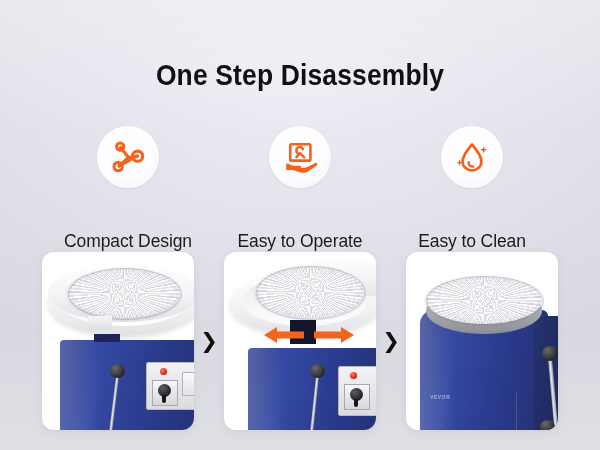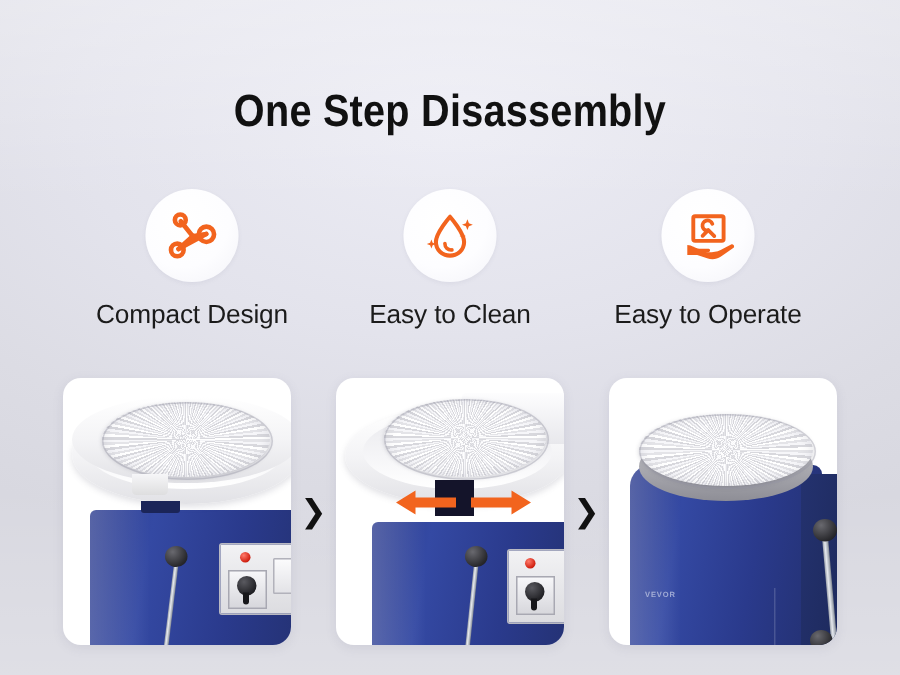--- a/index.html
+++ b/index.html
@@ -58,20 +58,21 @@
     justify-content: center;
     align-items: flex-start;
     gap: 22px;
     z-index: 6;
   }
   .feature {
     width: 150px;
     display: flex;
     flex-direction: column;
     align-items: center;
+    gap: 32px;
   }
   .icon-circle {
     width: 62px;
     height: 62px;
     border-radius: 50%;
     background: radial-gradient(circle at 40% 34%, #ffffff 0%, #fdfdff 56%, #f3f3f8 100%);
     display: flex;
     align-items: center;
     justify-content: center;
     box-shadow: 0 1px 3px rgba(120,120,150,0.10);
@@ -235,42 +236,42 @@
           <circle cx="10.2" cy="29.6" r="4.2" fill="none" stroke="#f2641e" stroke-width="3.1"></circle>
           <circle cx="20.6" cy="20.6" r="1.9" fill="#f2641e"></circle>
         </svg>
       </div>
       <div class="feature-label">Compact Design</div>
     </div>
 
     <div class="feature">
       <div class="icon-circle">
         <svg width="40" height="40" viewBox="0 0 40 40" aria-hidden="true">
-          <path d="M20 7.5 C20 7.5 10.6 18.2 10.6 24.4 C10.6 29.6 14.8 33.4 20 33.4 C25.2 33.4 29.4 29.6 29.4 24.4 C29.4 18.2 20 7.5 20 7.5 Z" fill="none" stroke="#f2641e" stroke-width="2.7" stroke-linejoin="round"></path>
-          <path d="M16.6 25.3 C16.6 28.1 18.6 29.9 21.3 29.6" fill="none" stroke="#f2641e" stroke-width="2.4" stroke-linecap="round"></path>
-          <path d="M31.6 9.2 l1.0 2.6 2.6 1.0 -2.6 1.0 -1.0 2.6 -1.0 -2.6 -2.6 -1.0 2.6 -1.0 z" fill="#f2641e"></path>
-          <path d="M7.6 22.6 l0.85 2.2 2.2 0.85 -2.2 0.85 -0.85 2.2 -0.85 -2.2 -2.2 -0.85 2.2 -0.85 z" fill="#f2641e"></path>
-          <path d="M28.5 18.2 l0.6 1.55 1.55 0.6 -1.55 0.6 -0.6 1.55 -0.6 -1.55 -1.55 -0.6 1.55 -0.6 z" fill="#f2641e"></path>
-        </svg>
-      </div>
-      <div class="feature-label">Easy to Clean</div>
-    </div>
-
-    <div class="feature">
-      <div class="icon-circle">
-        <svg width="40" height="40" viewBox="0 0 40 40" aria-hidden="true">
           <rect x="10.2" y="7.2" width="20.2" height="16.4" rx="1.2" fill="none" stroke="#f2641e" stroke-width="2.6"></rect>
           <path d="M22.9 12.2 a3.4 3.4 0 1 0 -3.1 4.6 l-3.4 3.4" fill="none" stroke="#f2641e" stroke-width="2.5" stroke-linecap="round" stroke-linejoin="round"></path>
           <line x1="20.2" y1="16.4" x2="24.2" y2="20.4" stroke="#f2641e" stroke-width="2.5" stroke-linecap="round"></line>
           <path d="M6.2 26.4 C9.4 26.4 11.6 28.8 14.2 28.8 L20.4 28.8 C21.7 28.8 21.7 31.0 20.4 31.0 L16.0 31.0
                    C19.6 31.0 24.6 31.6 28.4 29.6 L35.4 26.0 C36.9 25.2 38.2 27.4 36.8 28.4 L28.4 34.2
                    C25.8 36.0 22.4 36.2 19.4 35.2 L12.8 33.0 L6.2 33.0 Z" fill="#f2641e"></path>
         </svg>
       </div>
       <div class="feature-label">Easy to Operate</div>
+    </div>
+
+    <div class="feature">
+      <div class="icon-circle">
+        <svg width="40" height="40" viewBox="0 0 40 40" aria-hidden="true">
+          <path d="M20 7.5 C20 7.5 10.6 18.2 10.6 24.4 C10.6 29.6 14.8 33.4 20 33.4 C25.2 33.4 29.4 29.6 29.4 24.4 C29.4 18.2 20 7.5 20 7.5 Z" fill="none" stroke="#f2641e" stroke-width="2.7" stroke-linejoin="round"></path>
+          <path d="M16.6 25.3 C16.6 28.1 18.6 29.9 21.3 29.6" fill="none" stroke="#f2641e" stroke-width="2.4" stroke-linecap="round"></path>
+          <path d="M31.6 9.2 l1.0 2.6 2.6 1.0 -2.6 1.0 -1.0 2.6 -1.0 -2.6 -2.6 -1.0 2.6 -1.0 z" fill="#f2641e"></path>
+          <path d="M7.6 22.6 l0.85 2.2 2.2 0.85 -2.2 0.85 -0.85 2.2 -0.85 -2.2 -2.2 -0.85 2.2 -0.85 z" fill="#f2641e"></path>
+          <path d="M28.5 18.2 l0.6 1.55 1.55 0.6 -1.55 0.6 -0.6 1.55 -0.6 -1.55 -1.55 -0.6 1.55 -0.6 z" fill="#f2641e"></path>
+        </svg>
+      </div>
+      <div class="feature-label">Easy to Clean</div>
     </div>
 
   </div>
 
   <div class="steps">
 
     <div class="panel">
       <div class="scene">
 
         <div class="blue-body" style="left:18px; top:88px; width:150px; height:100px; border-radius:4px 0 0 0;"></div>

